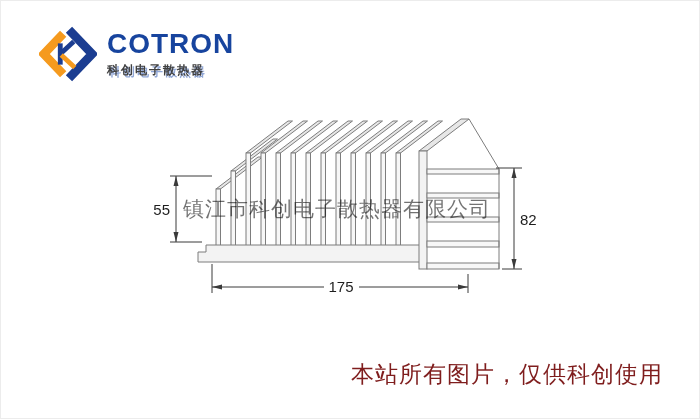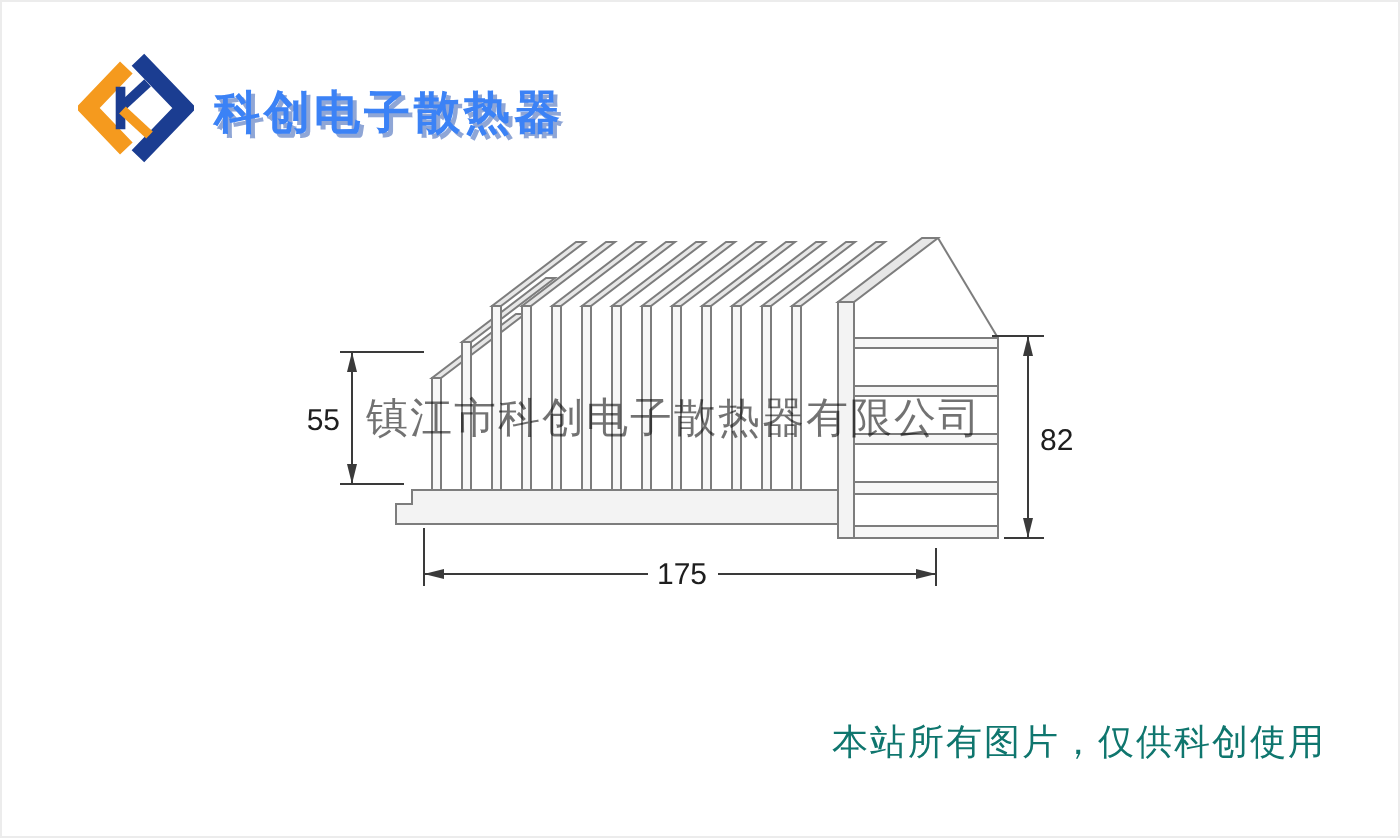--- a/index.html
+++ b/index.html
@@ -13,21 +13,21 @@
   
   .logo { position:absolute; left:38px; top:24px; display:flex; gap:10px; align-items:center; }
   .lg-blue   { fill:none; stroke:#1b3d91; stroke-width:9; }
   .lg-orange { fill:none; stroke:#f59a1e; stroke-width:9; }
   .lg-blue-thin   { fill:none; stroke:#1b3d91; stroke-width:5; }
   .lg-orange-thin { fill:none; stroke:#f59a1e; stroke-width:5; }
   .brand {
     font-weight:bold; font-size:28px; color:#17449e; letter-spacing:1px; line-height:1.05;
   }
   .brand-sub {
-    font-weight:bold; font-size:23px; color:#3b82f6; letter-spacing:2px; margin-top:4px;
+    font-weight:bold; font-size:12px; color:#404040; letter-spacing:2px; margin-top:4px;
     text-shadow:2px 2px 0 #8fa6d6;
     white-space:nowrap;
   }
 
   
   .drawing { position:absolute; left:145px; top:105px; }
   .face     { fill:#f3f3f3; stroke:#7d7d7d; stroke-width:1; }
   .fin-face { fill:#f7f7f7; stroke:#7d7d7d; stroke-width:1; }
   .fin-cap  { fill:#e7e7e7; stroke:#7d7d7d; stroke-width:1; }
   .edge     { stroke:#7d7d7d; stroke-width:1; fill:none; }
@@ -38,37 +38,38 @@
   
   .watermark {
     position:absolute; left:182px; top:194px;
     font-size:21px; color:#000000; opacity:.55; letter-spacing:1px;
     white-space:nowrap; pointer-events:none;
   }
 
   
   .footer-note {
     position:absolute; right:36px; top:358px;
-    font-size:18px; color:#0f766e; letter-spacing:1px; white-space:nowrap;
+    font-size:23px; color:#7f1d1d; letter-spacing:1px; white-space:nowrap;
   }
 </style>
 </head>
 <body>
 
 <div class="page">
 
   <div class="logo">
     <svg class="logo-icon" viewBox="0 0 60 60" width="58" height="58" aria-hidden="true">
       <polyline class="lg-orange" points="25,9 5,30 25,51"></polyline>
       <polyline class="lg-blue" points="31,5 55,30 31,55"></polyline>
       <line class="lg-blue-thin" x1="22" y1="19" x2="22" y2="41"></line>
       <line class="lg-blue-thin" x1="22" y1="30" x2="36" y2="17"></line>
       <line class="lg-orange-thin" x1="23" y1="31" x2="37" y2="44"></line>
     </svg>
     <div class="logo-text">
+      <div class="brand">COTRON</div>
       <div class="brand-sub">科创电子散热器</div>
     </div>
   </div>
 
   <svg class="drawing" viewBox="0 0 430 215" width="430" height="215">
 
     <g class="profile">
 
       <g id="fins-group">
           <polygon points="70,83 74.5,83 116.5,51 112,51" class="fin-cap"></polygon>

